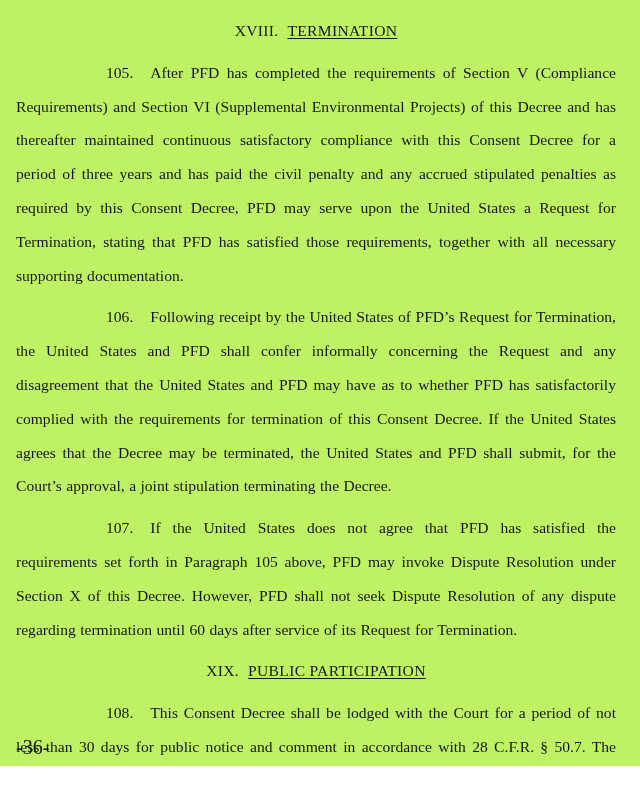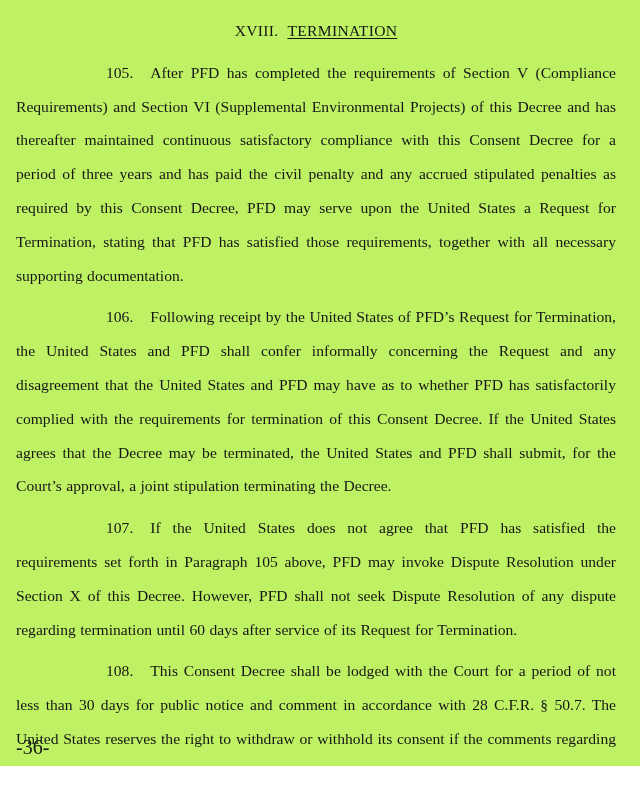--- a/index.html
+++ b/index.html
@@ -67,19 +67,20 @@
   <div class="content">
 
     <h2 class="sec-heading"><span class="sec-prefix">XVIII.</span><span class="u">TERMINATION</span></h2>
 
     <p class="body-para"><span>105.</span><span class="tab"></span><span>After PFD has completed the requirements of Section V (Compliance Requirements) and Section VI (Supplemental Environmental Projects) of this Decree and has thereafter maintained continuous satisfactory compliance with this Consent Decree for a period of three years and has paid the civil penalty and any accrued stipulated penalties as required by this Consent Decree, PFD may serve upon the United States a Request for Termination, stating that PFD has satisfied those requirements, together with all necessary supporting documentation.</span></p>
 
     <p class="body-para"><span>106.</span><span class="tab"></span><span>Following receipt by the United States of PFD’s Request for Termination, the United States and PFD shall confer informally concerning the Request and any disagreement that the United States and PFD may have as to whether PFD has satisfactorily complied with the requirements for termination of this Consent Decree. If the United States agrees that the Decree may be terminated, the United States and PFD shall submit, for the Court’s approval, a joint stipulation terminating the Decree.</span></p>
 
     <p class="body-para"><span>107.</span><span class="tab"></span><span>If the United States does not agree that PFD has satisfied the requirements set forth in Paragraph 105 above, PFD may invoke Dispute Resolution under Section X of this Decree. However, PFD shall not seek Dispute Resolution of any dispute regarding termination until 60 days after service of its Request for Termination.</span></p>
 
+    <h2 class="sec-heading"><span class="sec-prefix">XIX.</span><span class="u">PUBLIC PARTICIPATION</span></h2>
 
     <p class="body-para"><span>108.</span><span class="tab"></span><span>This Consent Decree shall be lodged with the Court for a period of not less than 30 days for public notice and comment in accordance with 28 C.F.R. § 50.7. The United States reserves the right to withdraw or withhold its consent if the comments regarding the Consent Decree disclose facts or considerations indicating that the Consent Decree is inappropriate, improper, or</span></p>
 
   </div>
 
   <div class="footer">-36-</div>
 </div>
 
 </body></html>

